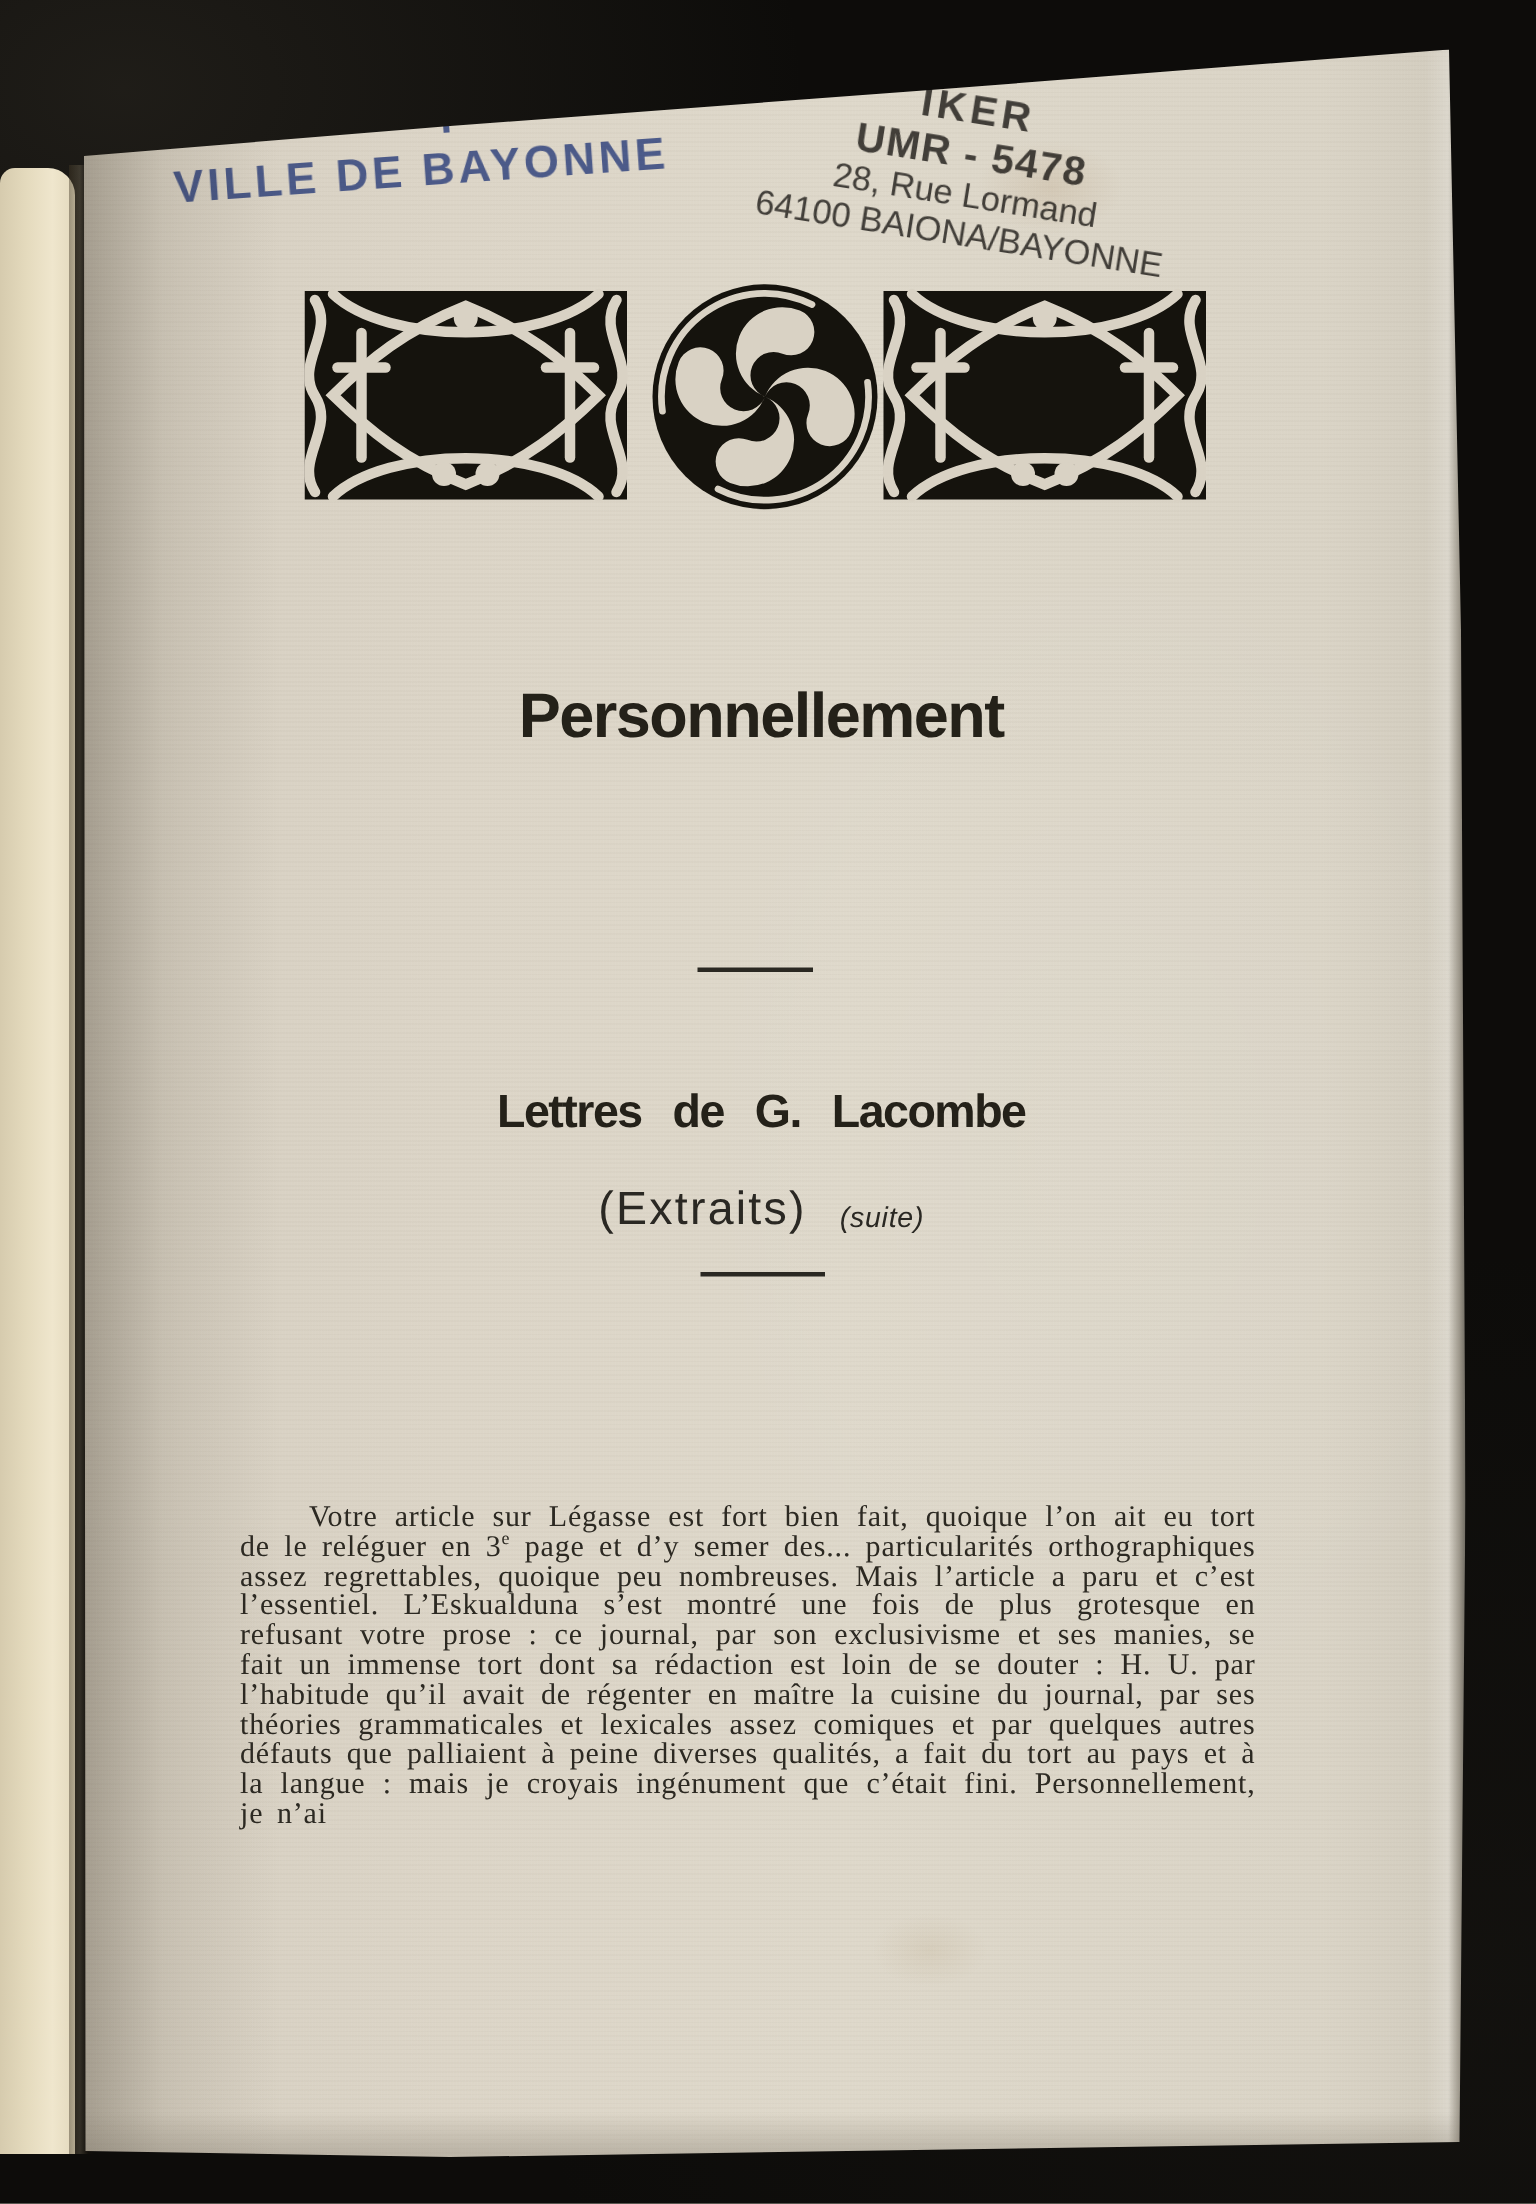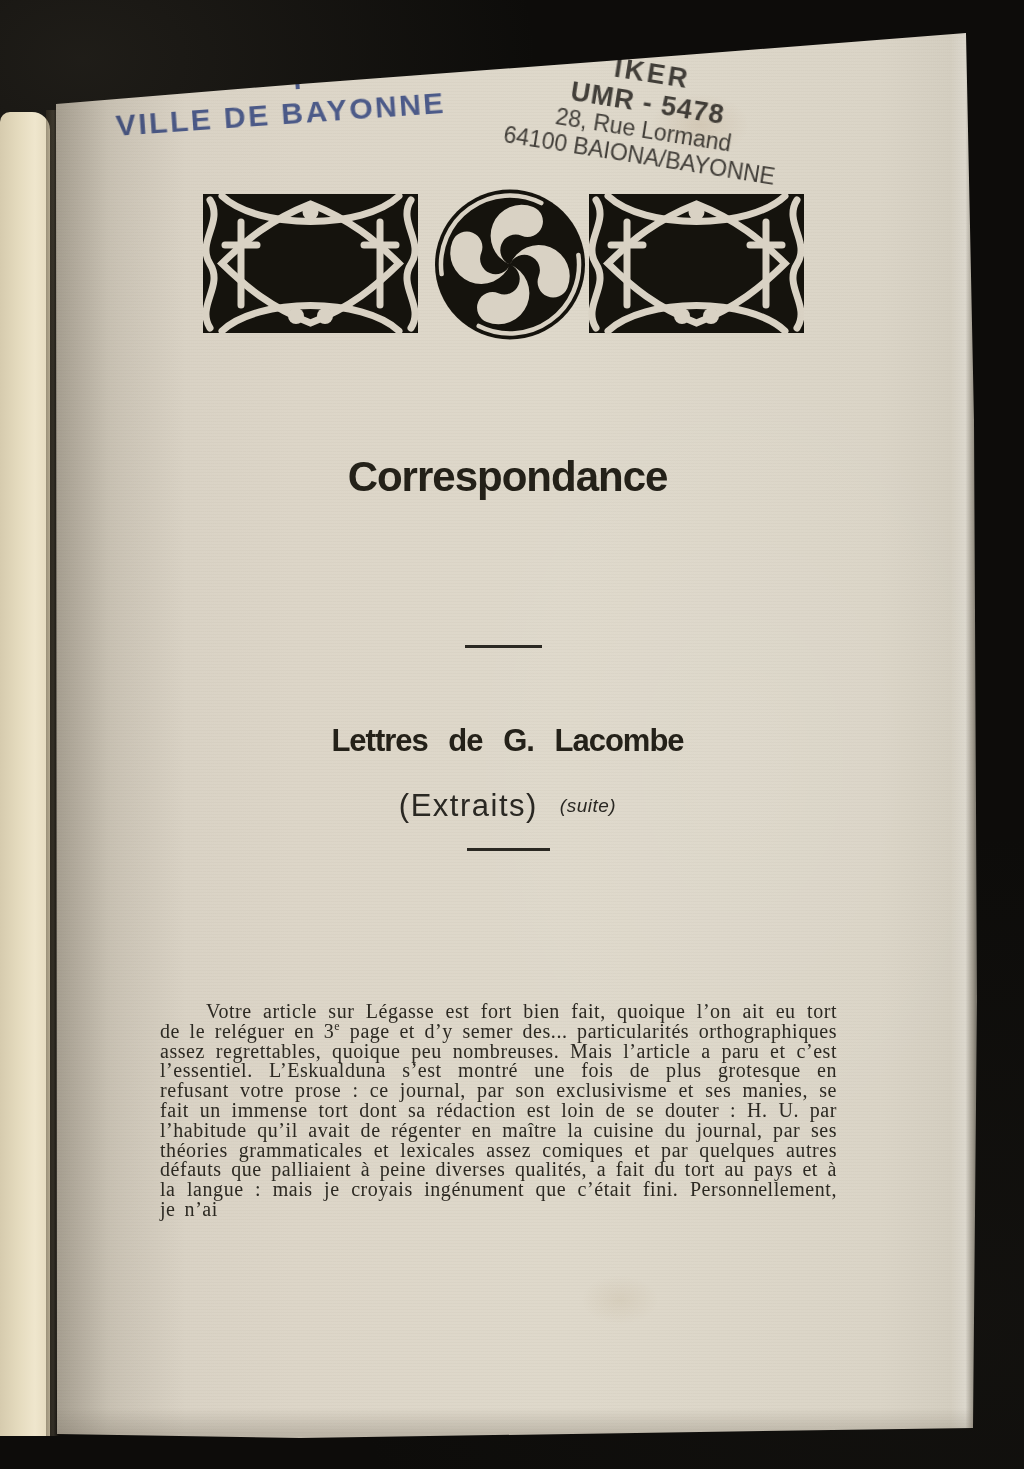--- a/index.html
+++ b/index.html
@@ -82,21 +82,21 @@
     font-size:42px;font-weight:700;line-height:57px;
     letter-spacing:-1px;word-spacing:11px;white-space:nowrap;
   }
   .rule{position:absolute;background:#2a2822;height:3px;z-index:1;}
   .rule-top{left:465px;top:645px;width:77px;}
   .rule-bottom{left:467px;top:848px;width:83px;}
   .section-heading{
     top:723px;font-size:31px;font-weight:700;letter-spacing:-1px;word-spacing:13px;white-space:nowrap;
   }
   .subtitle-row{
-    top:788px;display:flex;justify-content:center;align-items:center;gap:22px;
+    top:788px;display:flex;justify-content:center;align-items:flex-end;gap:22px;
   }
   .subtitle-main{font-size:31px;font-weight:400;letter-spacing:1.5px;color:#2a2823;}
   .subtitle-note{font-size:19px;font-style:italic;font-weight:500;color:#2a2823;letter-spacing:0.5px;}
   .letter-date{
     top:968px;font-family:"Liberation Serif",serif;font-style:italic;
     font-size:23px;color:#2e2b25;word-spacing:6px;
   }
   .letter-body{
     position:absolute;left:160px;top:1002px;width:677px;
     font-family:"Liberation Serif",serif;font-size:20px;line-height:19.8px;
@@ -170,21 +170,21 @@
         </g>
         <g stroke="#d9d2c4" stroke-width="4.5" fill="none" stroke-linecap="round">
           <path d="M59.8,-34.5 A69,69 0 0 1 -6,68.7"></path>
           <path d="M-59.8,34.5 A69,69 0 0 1 6,-68.7"></path>
         </g>
       </g>
     </g>
   </svg>
 
   <div class="center-col title-block">
-    <div class="tl">Correspondance</div>
+    <div class="tl">Personnellement</div>
   </div>
 
   <div class="rule rule-top"></div>
 
   <div class="center-col section-heading">Lettres de G. Lacombe</div>
 
   <div class="center-col subtitle-row">
     <span class="subtitle-main">(Extraits)</span>
     <span class="subtitle-note">(suite)</span>
   </div>

